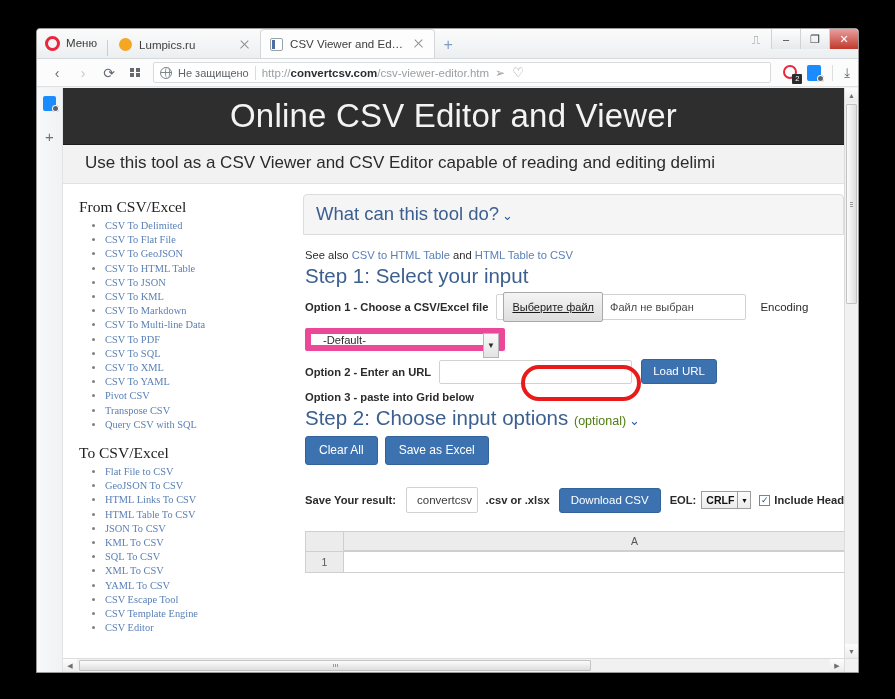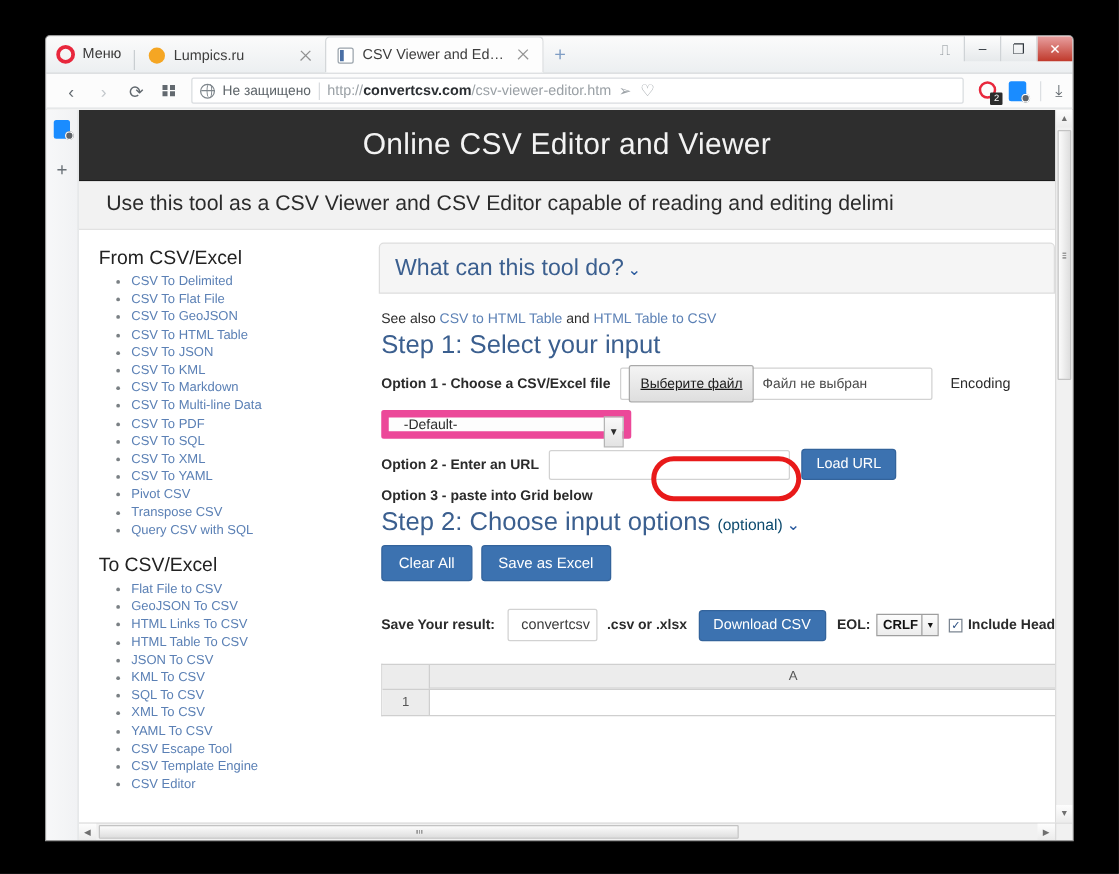--- a/index.html
+++ b/index.html
@@ -221,35 +221,36 @@
   }
 
   
   .page-hero {
     background:#2e2e2e;
     height: 57px;
     display:flex; align-items:center; justify-content:center;
     border-bottom: 1px solid #1c1c1c;
   }
   .page-hero h1 {
-    margin:0; color:#f3f3f3; font-size:24px; font-weight:400;
+    margin:0; color:#f3f3f3; font-size:33px; font-weight:400;
     letter-spacing:.2px;
   }
   .page-sub {
     background:#f2f2f2;
     border-bottom: 1px solid #e2e2e2;
     padding: 8px 0 10px 22px;
     font-size:17px; color:#2b2b2b;
     white-space:nowrap; overflow:hidden;
   }
 
   .page-body { display:flex; }
   .left-col {
     width: 232px; flex: 0 0 232px;
     padding: 14px 0 0 16px;
+    font-family: Liberation Serif, serif;
   }
   .left-col h3 {
     margin: 0 0 3px 0;
     font-size: 15.5px; font-weight: 400; color: #222;
   }
   .left-col h3.spaced { margin-top: 12px; }
   .left-col ul {
     margin: 0 0 0 4px; padding: 0 0 0 22px;
     list-style: disc;
   }
@@ -277,21 +278,21 @@
   .seealso {
     margin: 14px 0 2px 2px;
     font-size: 11.2px; color:#2b2b2b;
   }
   .seealso a { color:#5b80b5; text-decoration:none; }
   h2.step {
     margin: 3px 0 6px 2px;
     font-size: 20.5px; font-weight: 400; color:#3b5f8f;
     white-space: nowrap;
   }
-  h2.step .optional { font-size: 12.5px; color:#0c4a6e; }
+  h2.step .optional { font-size: 12.5px; color:#4d7c0f; }
 
   .row { display:flex; align-items:center; margin: 0 0 0 2px; }
   .lbl { font-size:11.2px; font-weight:700; color:#2b2b2b; white-space:nowrap; }
   .filewrap {
     margin-left: 8px;
     height: 26px; width: 250px;
     border: 1px solid #d2d2d2;
     background:#fff;
     display:flex; align-items:center;
     padding-left: 6px;

